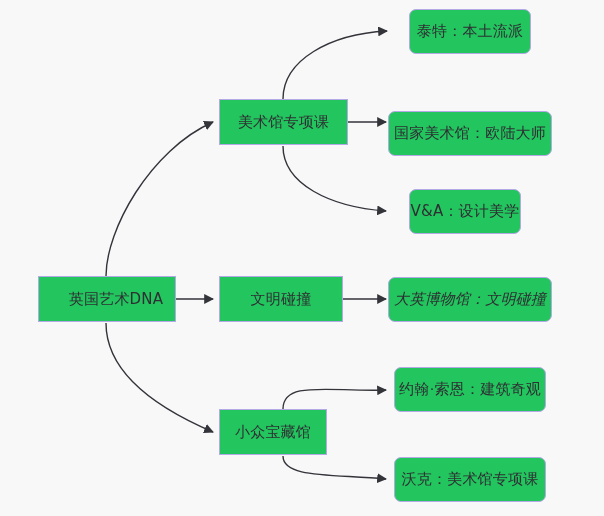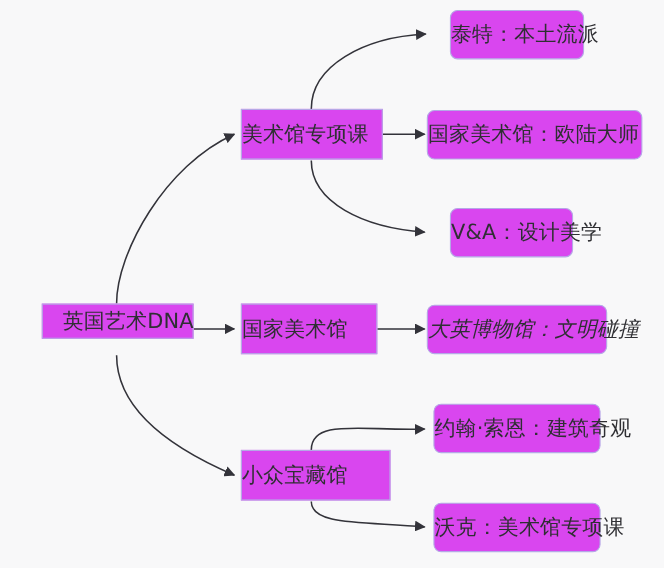--- a/index.html
+++ b/index.html
@@ -26,25 +26,25 @@
     top: 0;
     width: 604px;
     height: 516px;
     pointer-events: none;
   }
   .node {
     position: absolute;
     box-sizing: border-box;
     display: flex;
     align-items: center;
-    justify-content: flex-start;
-    background: #d946ef;
+    justify-content: center;
+    background: #22c55e;
     border: 1.4px solid #b5a8e6;
     color: #2f2f33;
-    font-size: 19px;
+    font-size: 15px;
     line-height: 1;
     letter-spacing: 0.2px;
     white-space: nowrap;
     z-index: 2;
   }
   .node.root,
   .node.branch {
     border-radius: 0;
   }
   .node.leaf {
@@ -76,53 +76,53 @@
     <path d="M 283 99 C 283 60, 330 34, 387 31" fill="none" stroke="#33333a" stroke-width="1.4" marker-end="url(#arrowhead)"></path>
     <path d="M 348 122 L 386 122" fill="none" stroke="#33333a" stroke-width="1.4" marker-end="url(#arrowhead)"></path>
     <path d="M 283 146 C 283 184, 330 207, 386 211" fill="none" stroke="#33333a" stroke-width="1.4" marker-end="url(#arrowhead)"></path>
 
     <path d="M 343 299 L 386 299" fill="none" stroke="#33333a" stroke-width="1.4" marker-end="url(#arrowhead)"></path>
 
     <path d="M 283 409 C 283 380, 330 392, 386 390" fill="none" stroke="#33333a" stroke-width="1.4" marker-end="url(#arrowhead)"></path>
     <path d="M 283 456 C 283 478, 330 474, 386 479" fill="none" stroke="#33333a" stroke-width="1.4" marker-end="url(#arrowhead)"></path>
   </svg>
 
-  <div class="node root" style="left:38px; top:276px; width:138px; height:32px;padding-left:18px;">
+  <div class="node root" style="left:38px; top:276px; width:138px; height:46px;padding-left:18px;">
     <span class="node-label">英国艺术DNA</span>
   </div>
 
   <div class="node branch" style="left:219px; top:99px; width:129px; height:46px;">
     <span class="node-label">美术馆专项课</span>
   </div>
 
   <div class="node leaf" style="left:409px; top:9px; width:122px; height:45px;">
     <span class="node-label">泰特：本土流派</span>
   </div>
 
-  <div class="node leaf" style="left:388px; top:100px; width:196px; height:45px;">
+  <div class="node leaf" style="left:388px; top:111px; width:164px; height:45px;">
     <span class="node-label">国家美术馆：欧陆大师</span>
   </div>
 
   <div class="node leaf" style="left:409px; top:189px; width:112px; height:45px;">
     <span class="node-label">V&amp;A：设计美学</span>
   </div>
 
   <div class="node branch" style="left:219px; top:276px; width:124px; height:46px;">
-    <span class="node-label">国家美术馆</span>
+    <span class="node-label">文明碰撞</span>
   </div>
 
   <div class="node leaf" style="left:388px; top:277px; width:164px; height:45px;font-style:italic;">
     <span class="node-label">大英博物馆：文明碰撞</span>
   </div>
 
-  <div class="node branch" style="left:219px; top:409px; width:136px; height:46px;">
+  <div class="node branch" style="left:219px; top:409px; width:108px; height:46px;">
     <span class="node-label">小众宝藏馆</span>
   </div>
 
-  <div class="node leaf" style="left:394px; top:367px; width:152px; height:45px;">
+  <div class="node leaf" style="left:394px; top:367px; width:152px; height:45px;font-family:Liberation Serif, serif;">
     <span class="node-label">约翰·索恩：建筑奇观</span>
   </div>
 
   <div class="node leaf" style="left:394px; top:457px; width:152px; height:45px;">
     <span class="node-label">沃克：美术馆专项课</span>
   </div>
 
 </div>
 
 </body></html>

